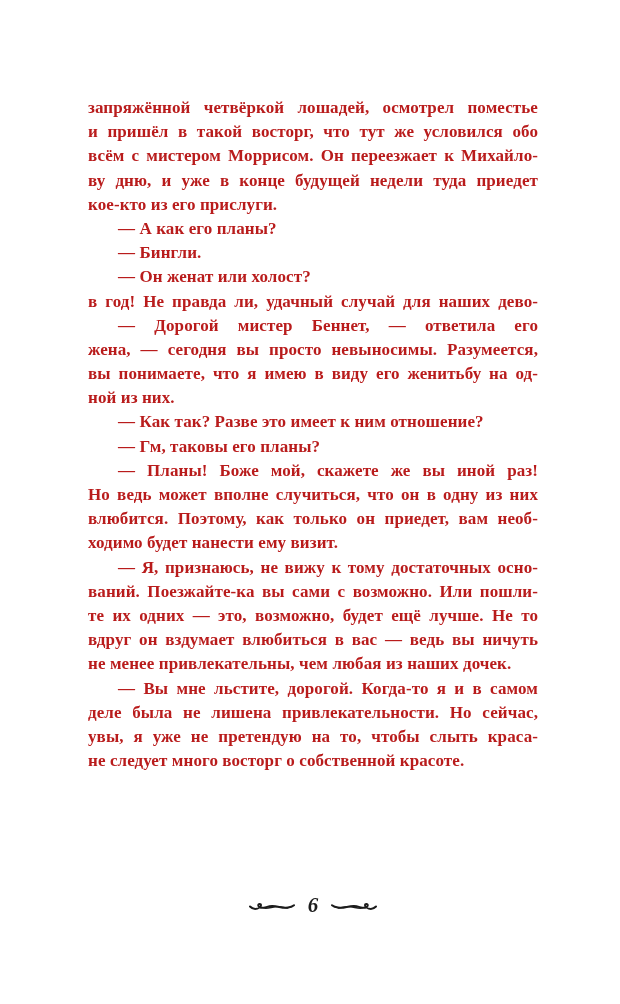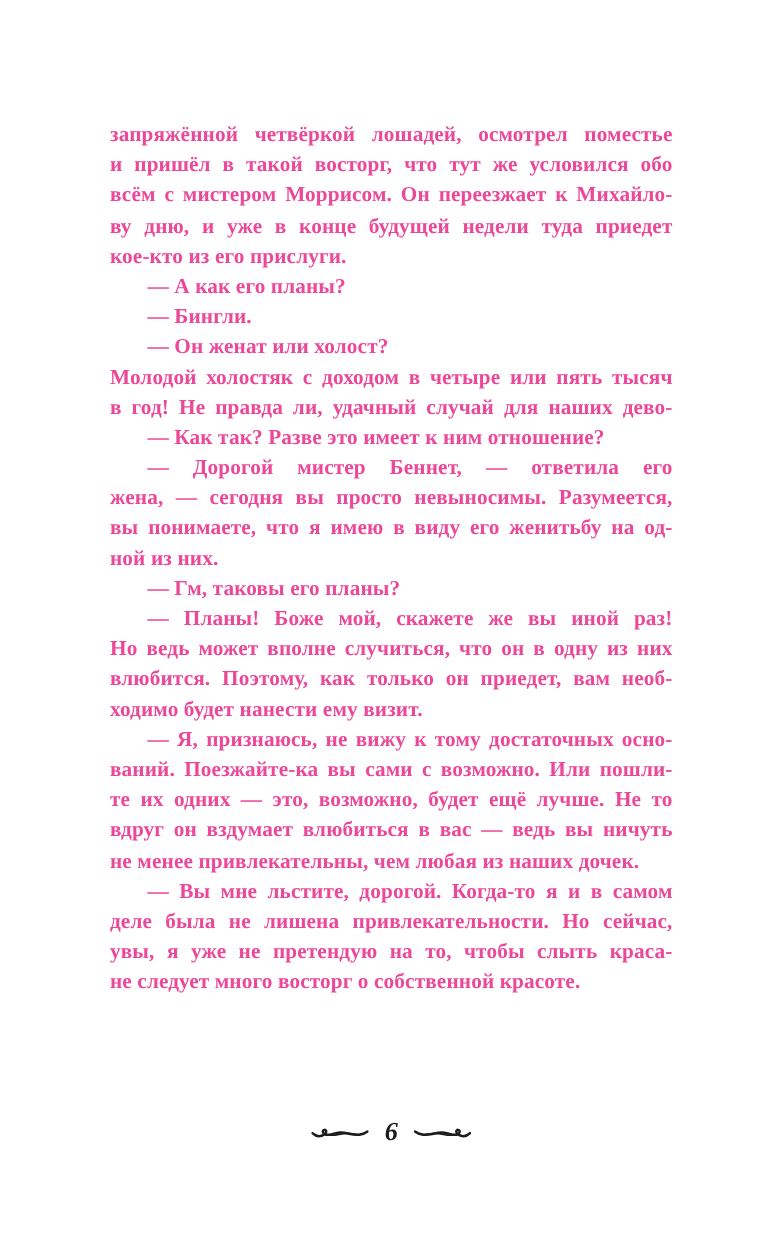--- a/index.html
+++ b/index.html
@@ -17,21 +17,21 @@
   .page {
     position: absolute;
     inset: 0;
     background: #ffffff;
   }
   .text-block {
     position: absolute;
     left: 88px;
     top: 96px;
     width: 450px;
-    color: #ec4899;
+    color: #b91c1c;
     font-size: 17px;
     font-weight: 700;
     letter-spacing: 0.1px;
   }
   .paragraph {
     margin: 0;
   }
   .line {
     height: 24.2px;
     line-height: 24.2px;
@@ -89,31 +89,30 @@
       <div class="paragraph">
         <div class="line last indent">— А как его планы?</div>
       </div>
       <div class="paragraph">
         <div class="line last indent">— Бингли.</div>
       </div>
       <div class="paragraph">
         <div class="line last indent">— Он женат или холост?</div>
       </div>
       <div class="paragraph">
-        <div class="line">Молодой холостяк с доходом в четыре или пять тысяч</div>
         <div class="line">в год! Не правда ли, удачный случай для наших дево-</div>
-      </div>
-      <div class="paragraph">
-        <div class="line last indent">— Как так? Разве это имеет к ним отношение?</div>
       </div>
       <div class="paragraph">
         <div class="line indent">— Дорогой мистер Беннет, — ответила его</div>
         <div class="line">жена, — сегодня вы просто невыносимы. Разумеется,</div>
         <div class="line">вы понимаете, что я имею в виду его женитьбу на од-</div>
         <div class="line last">ной из них.</div>
+      </div>
+      <div class="paragraph">
+        <div class="line last indent">— Как так? Разве это имеет к ним отношение?</div>
       </div>
       <div class="paragraph">
         <div class="line last indent">— Гм, таковы его планы?</div>
       </div>
       <div class="paragraph">
         <div class="line indent">— Планы! Боже мой, скажете же вы иной раз!</div>
         <div class="line">Но ведь может вполне случиться, что он в одну из них</div>
         <div class="line">влюбится. Поэтому, как только он приедет, вам необ-</div>
         <div class="line last">ходимо будет нанести ему визит.</div>
       </div>

